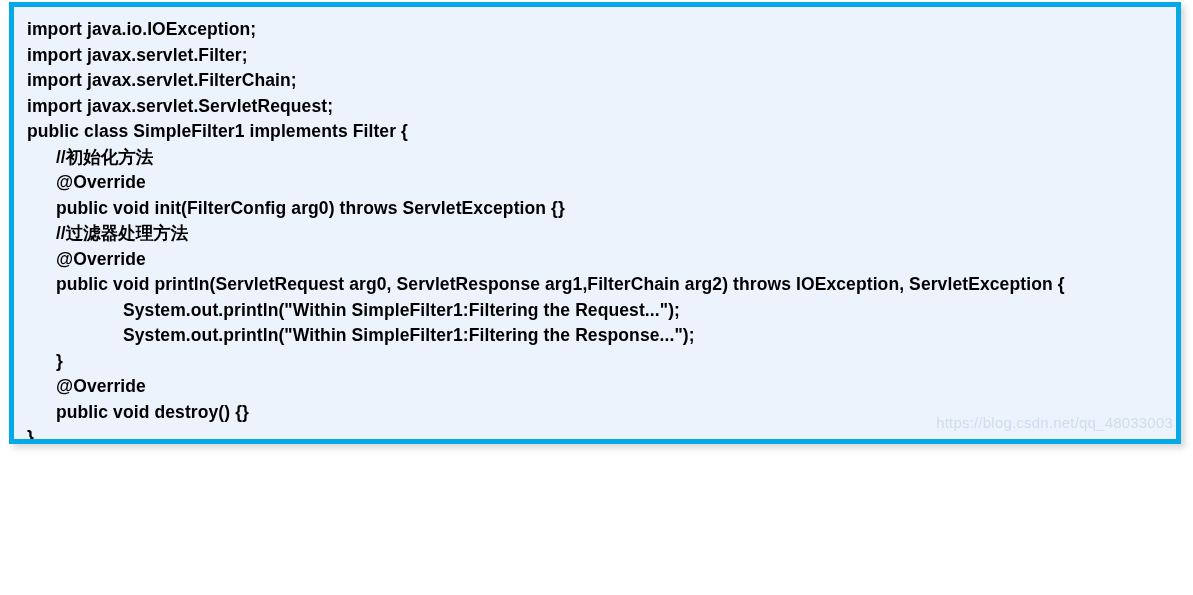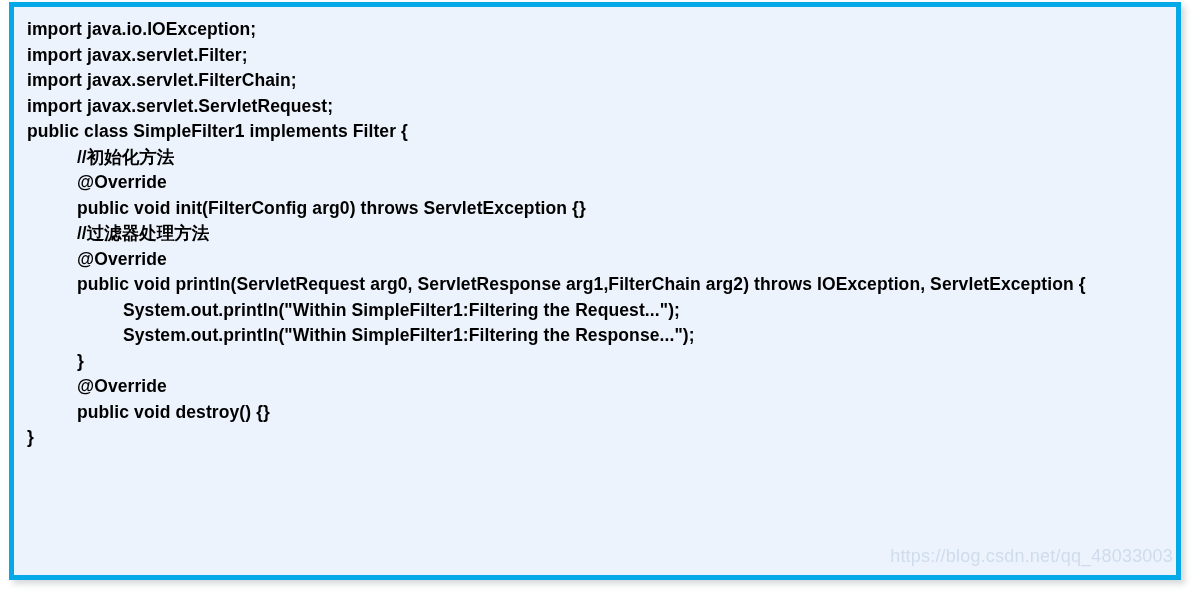--- a/index.html
+++ b/index.html
@@ -13,21 +13,21 @@
     background: #ffffff;
     font-family: "Liberation Sans", "DejaVu Sans", sans-serif;
     overflow: hidden;
   }
 
   #code-card {
     position: absolute;
     left: 9px;
     top: 2px;
     width: 1172px;
-    height: 578px;
+    height: 442px;
     box-sizing: border-box;
     border: 5px solid #05a9e8;
     background: #edf3fc;
     box-shadow: 4px 4px 6px rgba(120,125,135,0.30);
     overflow: hidden;
   }
 
   #code-block {
     position: absolute;
     left: 0;
@@ -43,33 +43,33 @@
     font-family: "Liberation Sans", "DejaVu Sans", sans-serif;
     font-size: 17.5px;
     font-weight: bold;
     color: #000000;
     white-space: pre;
     letter-spacing: 0.1px;
     padding-left: 13px;
   }
 
   .indent-0 { padding-left: 13px; }
-  .indent-1 { padding-left: 63px; }
+  .indent-1 { padding-left: 42px; }
   .indent-2 { padding-left: 109px; }
 
   .code-line.cjk {
     letter-spacing: 0px;
   }
 
   #watermark {
     position: absolute;
     right: 3px;
     bottom: 8px;
     font-family: "Liberation Sans", "DejaVu Sans", sans-serif;
-    font-size: 18px;
+    font-size: 15px;
     font-weight: normal;
     color: #c9d8ea;
     opacity: 0.85;
     white-space: nowrap;
     letter-spacing: 0.2px;
     pointer-events: none;
     user-select: none;
   }
 </style>
 </head>

